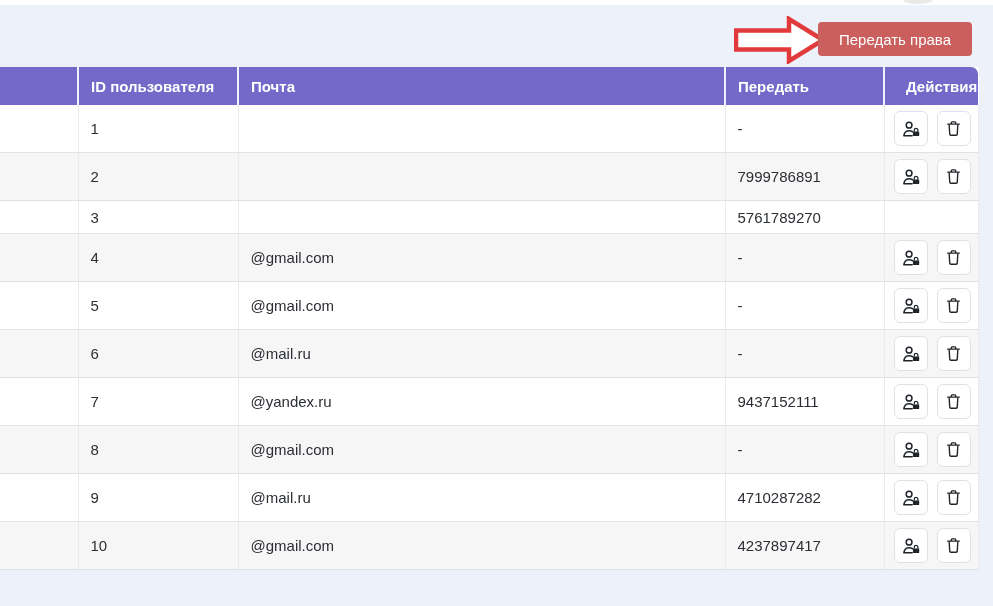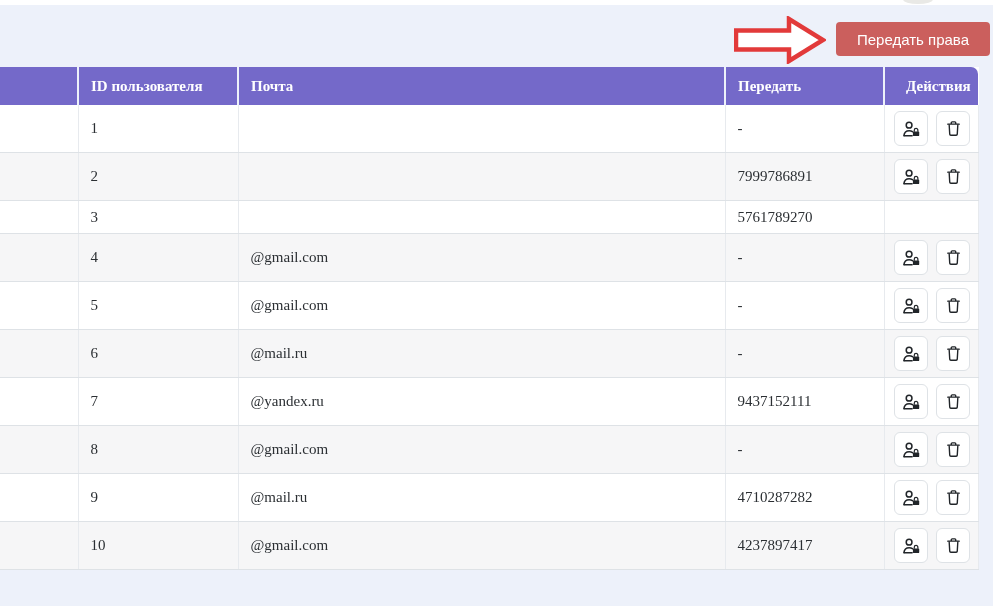--- a/index.html
+++ b/index.html
@@ -17,21 +17,21 @@
   }
   .top-white-strip {
     position: absolute; top: 0; left: 0; right: 0; height: 5px;
     background: #ffffff;
   }
   .top-partial-bubble {
     position: absolute; top: -5px; left: 903px; width: 30px; height: 9px;
     background: #e9e9e6; border-radius: 50%;
   }
   .transfer-btn {
-    position: absolute; top: 22px; right: 3px;
+    position: absolute; top: 22px; right: 21px;
     height: 34px; padding: 0 21px;
     background: #cb5f5d; color: #ffffff;
     border: none; border-radius: 4px;
     font-family: "Liberation Sans", sans-serif;
     font-size: 15px; cursor: pointer;
     display: flex; align-items: center; justify-content: center;
   }
   .annotation-arrow {
     position: absolute; top: 16px; left: 734px;
     width: 92px; height: 48px;
@@ -40,21 +40,20 @@
     position: absolute; top: 67px; left: 0;
     width: 978px;
   }
   table.users {
     width: 978px;
     border-collapse: collapse;
     table-layout: fixed;
     background: #ffffff;
     font-size: 15px;
     color: #2b2f33;
-    font-family: Liberation Serif, serif;
   }
   table.users thead th {
     background: #7469c9;
     color: #ffffff;
     font-weight: 700;
     font-size: 15px;
     text-align: left;
     padding: 9px 12px;
     border-left: 2px solid #edf1fa;
     height: 38px;

